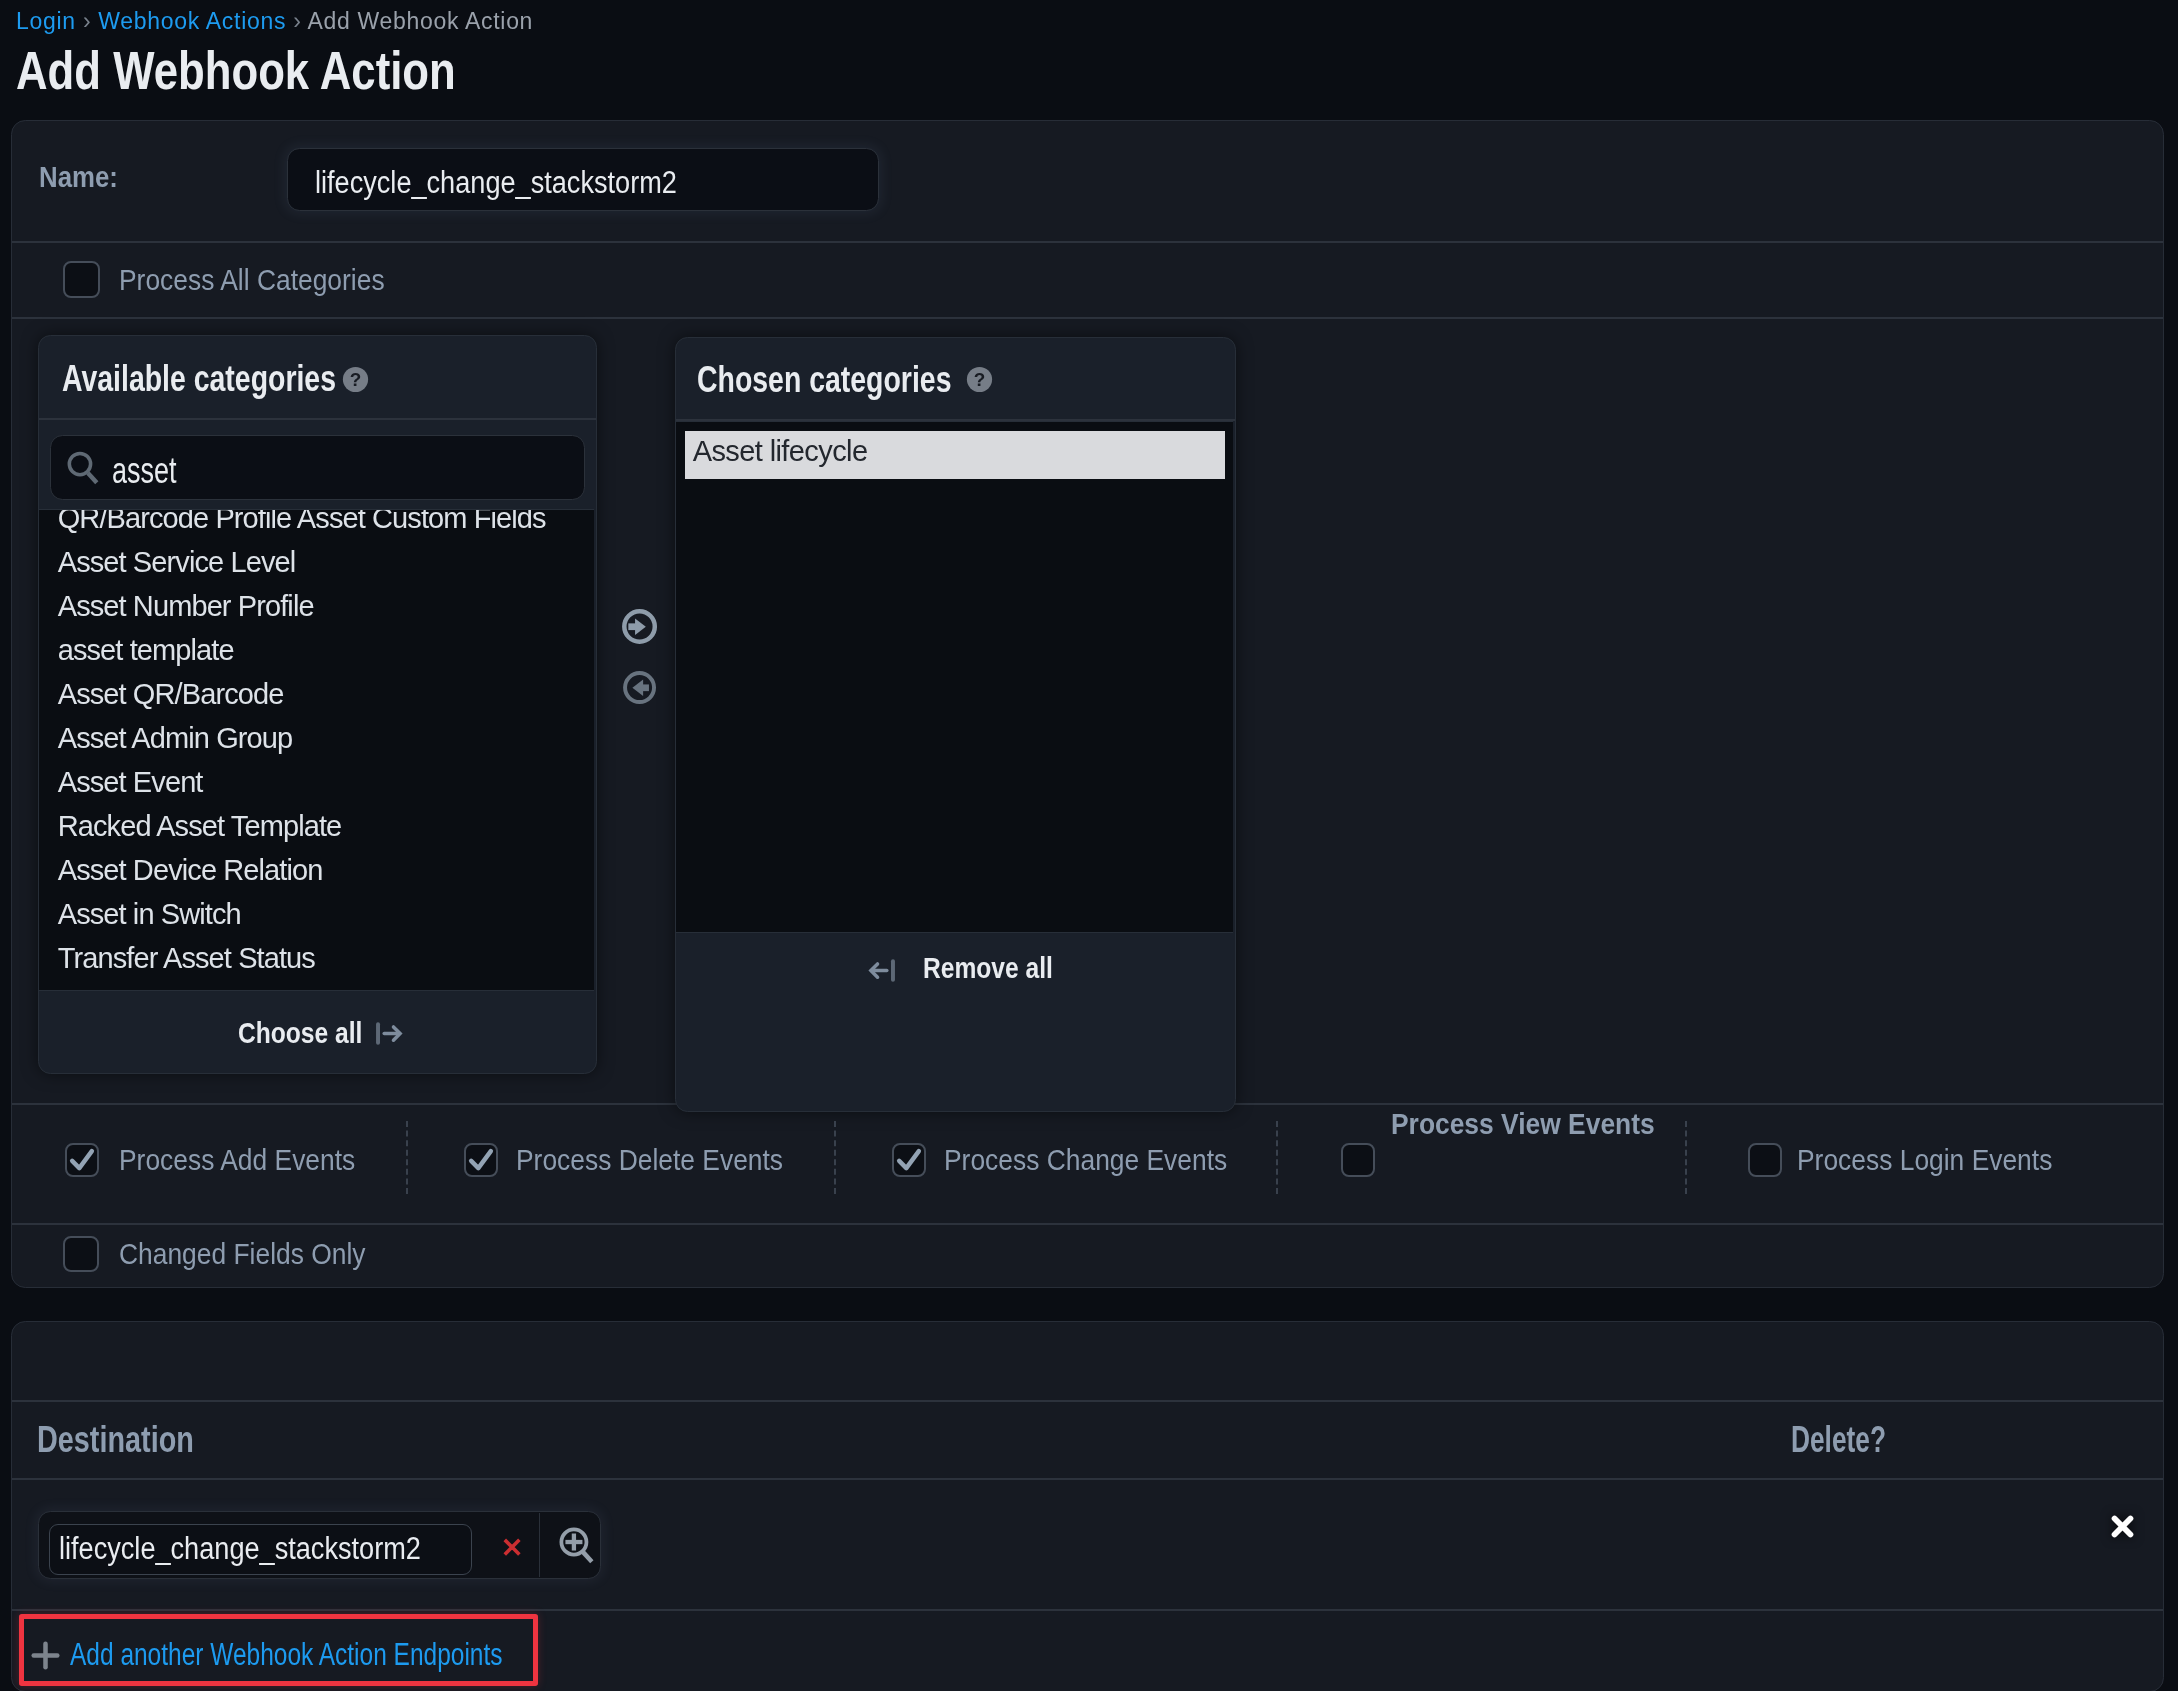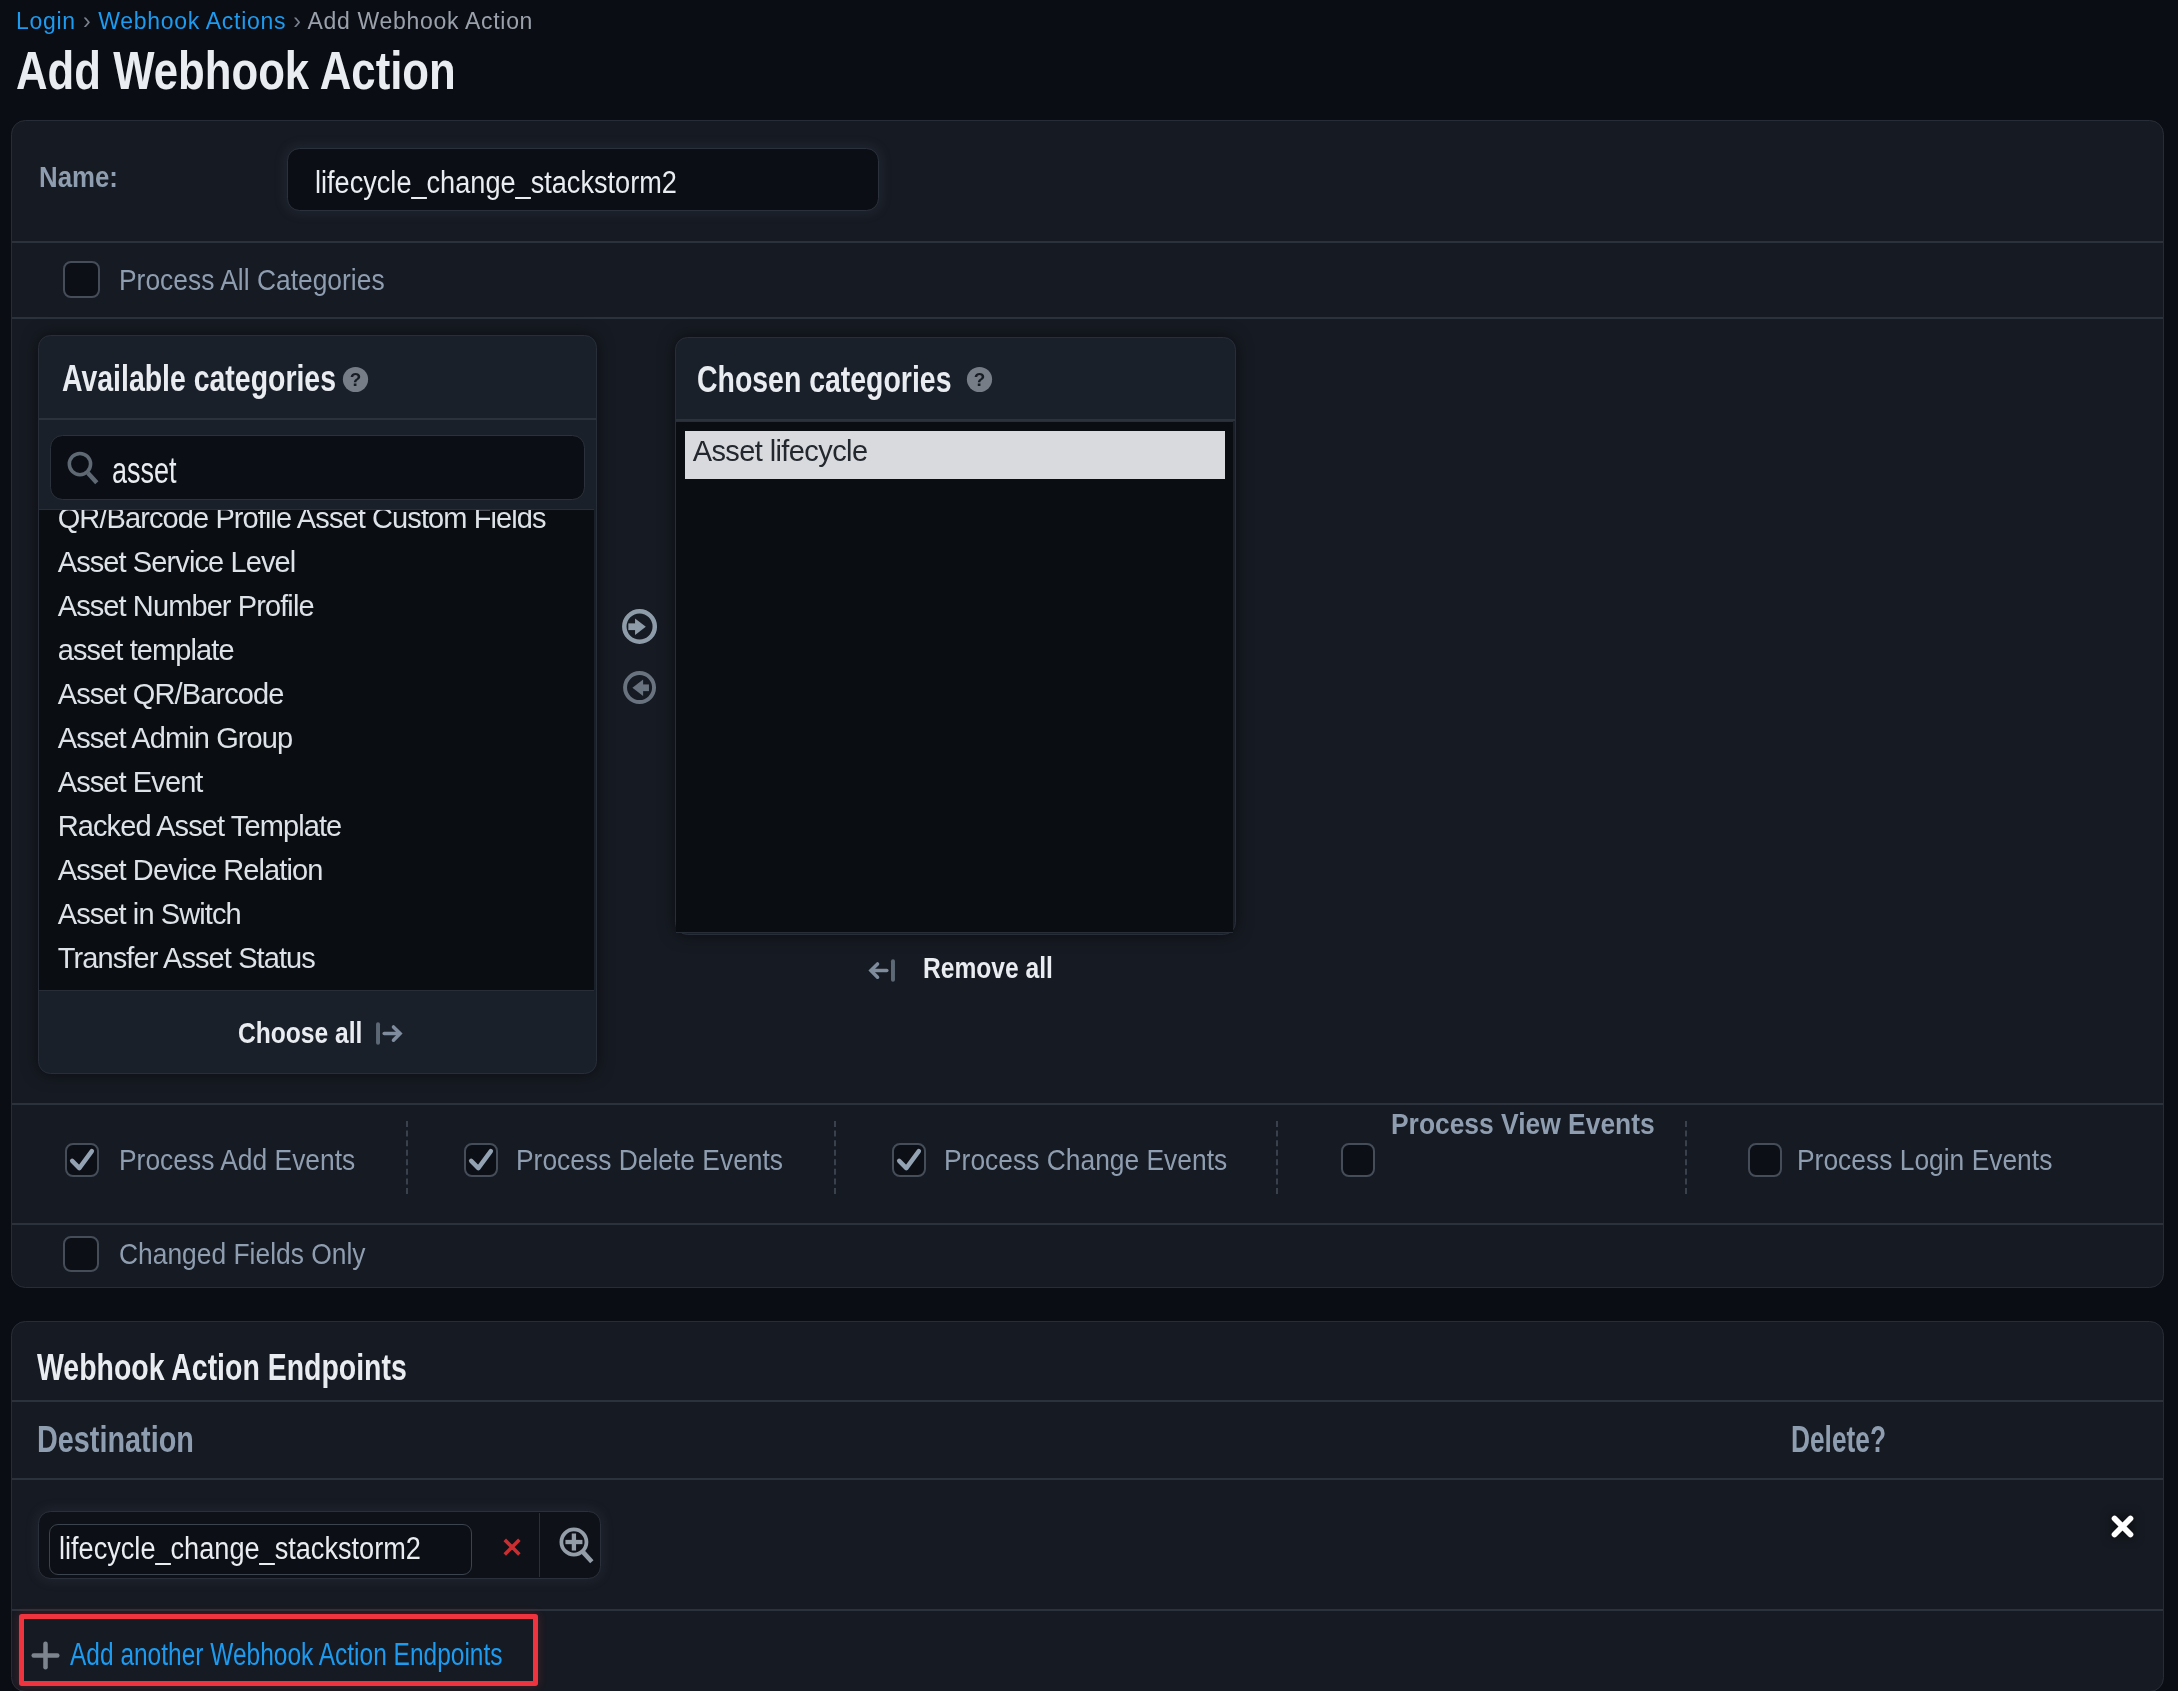--- a/index.html
+++ b/index.html
@@ -93,21 +93,21 @@
         <circle cx="20.5" cy="19.5" r="17" fill="none" stroke="#8e9caa" stroke-width="5"></circle>
         <rect x="8" y="16" width="10" height="7.5" fill="#8e9caa"></rect>
         <path d="M15.5 10.5 L27.5 19.8 L15.5 29 Z" fill="#8e9caa"></path>
       </svg>
     <svg class="abs" style="left:610px;top:550px;" width="36" height="34" viewBox="0 0 40 38">
         <circle cx="19.5" cy="18.5" r="16.2" fill="none" stroke="#68737f" stroke-width="4.4"></circle>
         <rect x="20" y="15" width="10" height="7.5" fill="#68737f"></rect>
         <path d="M23.5 9.5 L11.5 18.8 L23.5 28 Z" fill="#68737f"></path>
       </svg>
 
-    <div class="mod" style="left:663px;top:216px;width:561px;height:598px;">
+    <div class="mod" style="left:663px;top:216px;width:561px;height:775px;">
       <div class="abs" style="left:21.5px;top:20.6px;font-size:36px;font-weight:bold;color:#e9ecf0;"><span class="t79">Chosen categories</span></div>
       <svg class="abs" style="left:290px;top:28px;" width="27" height="27" viewBox="0 0 30 30">
           <circle cx="15" cy="15" r="14" fill="#767d87"></circle>
           <text x="15" y="22" font-size="21" font-weight="bold" fill="#181c23" text-anchor="middle" font-family="Liberation Sans">?</text>
         </svg>
       <div class="hline" style="top:81px;background:#2c323c;"></div>
 
       <div class="abs" style="left:0px;top:83px;width:557px;height:512px;background:#0a0d12;border-top:1.8px solid #272e38;border-bottom:1.8px solid #272e38;box-sizing:border-box;">
         <div class="abs" style="left:9px;top:9px;width:540px;height:48px;background:#d9dadd;">
           <span class="opt" style="position:absolute;left:8px;top:3.6px;font-size:29px;color:#23272e;letter-spacing:-0.6px;">Asset lifecycle</span>
@@ -148,21 +148,20 @@
     <div class="dash" style="left:1673px;top:1000px;"></div>
 
     <div class="cb" style="left:1736px;top:1022px;"></div>
     <div class="abs lab" style="left:1785px;top:1022px;font-size:30px;"><span class="t88">Process Login Events</span></div>
 
     <div class="cb" style="left:51px;top:1115px;width:36px;height:36px;"></div>
     <div class="abs lab" style="left:107px;top:1116px;font-size:30px;"><span class="t88">Changed Fields Only</span></div>
   </div>
 
   <div class="panel" style="top:1321px;height:371px;">
-    <div class="abs" style="left:25px;top:25px;font-size:36px;font-weight:bold;color:#e9ecf0;"><span class="t79">Webhook Action Endpoints</span></div>
     <div class="hline" style="top:78px;"></div>
 
     <div class="abs lab" style="left:25px;top:97px;font-size:36px;font-weight:bold;"><span style="display:inline-block;transform:scaleX(.8);transform-origin:0 50%;">Destination</span></div>
     <div class="abs lab" style="left:1779px;top:97px;font-size:36px;font-weight:bold;"><span style="display:inline-block;transform:scaleX(.73);transform-origin:0 50%;">Delete?</span></div>
     <div class="hline" style="top:156px;"></div>
 
     <div class="abs" style="left:26px;top:189px;width:563px;height:68px;background:#0e1117;border:1.8px solid #2a3039;border-radius:12.5px;box-sizing:border-box;box-shadow:0 0 12.5px 1.8px rgba(130,155,195,.09);"></div>
     <div class="abs" style="left:37px;top:202px;width:423px;height:51px;background:#0c0f15;border:1.8px solid #3b434e;border-radius:9px;box-sizing:border-box;"></div>
     <div class="abs" style="left:47px;top:209px;font-size:31px;color:#e9ecf0;"><span class="t87">lifecycle_change_stackstorm2</span></div>
     <div class="abs" style="left:489px;top:210px;font-size:27px;font-weight:bold;color:#cb2e31;">✕</div>

